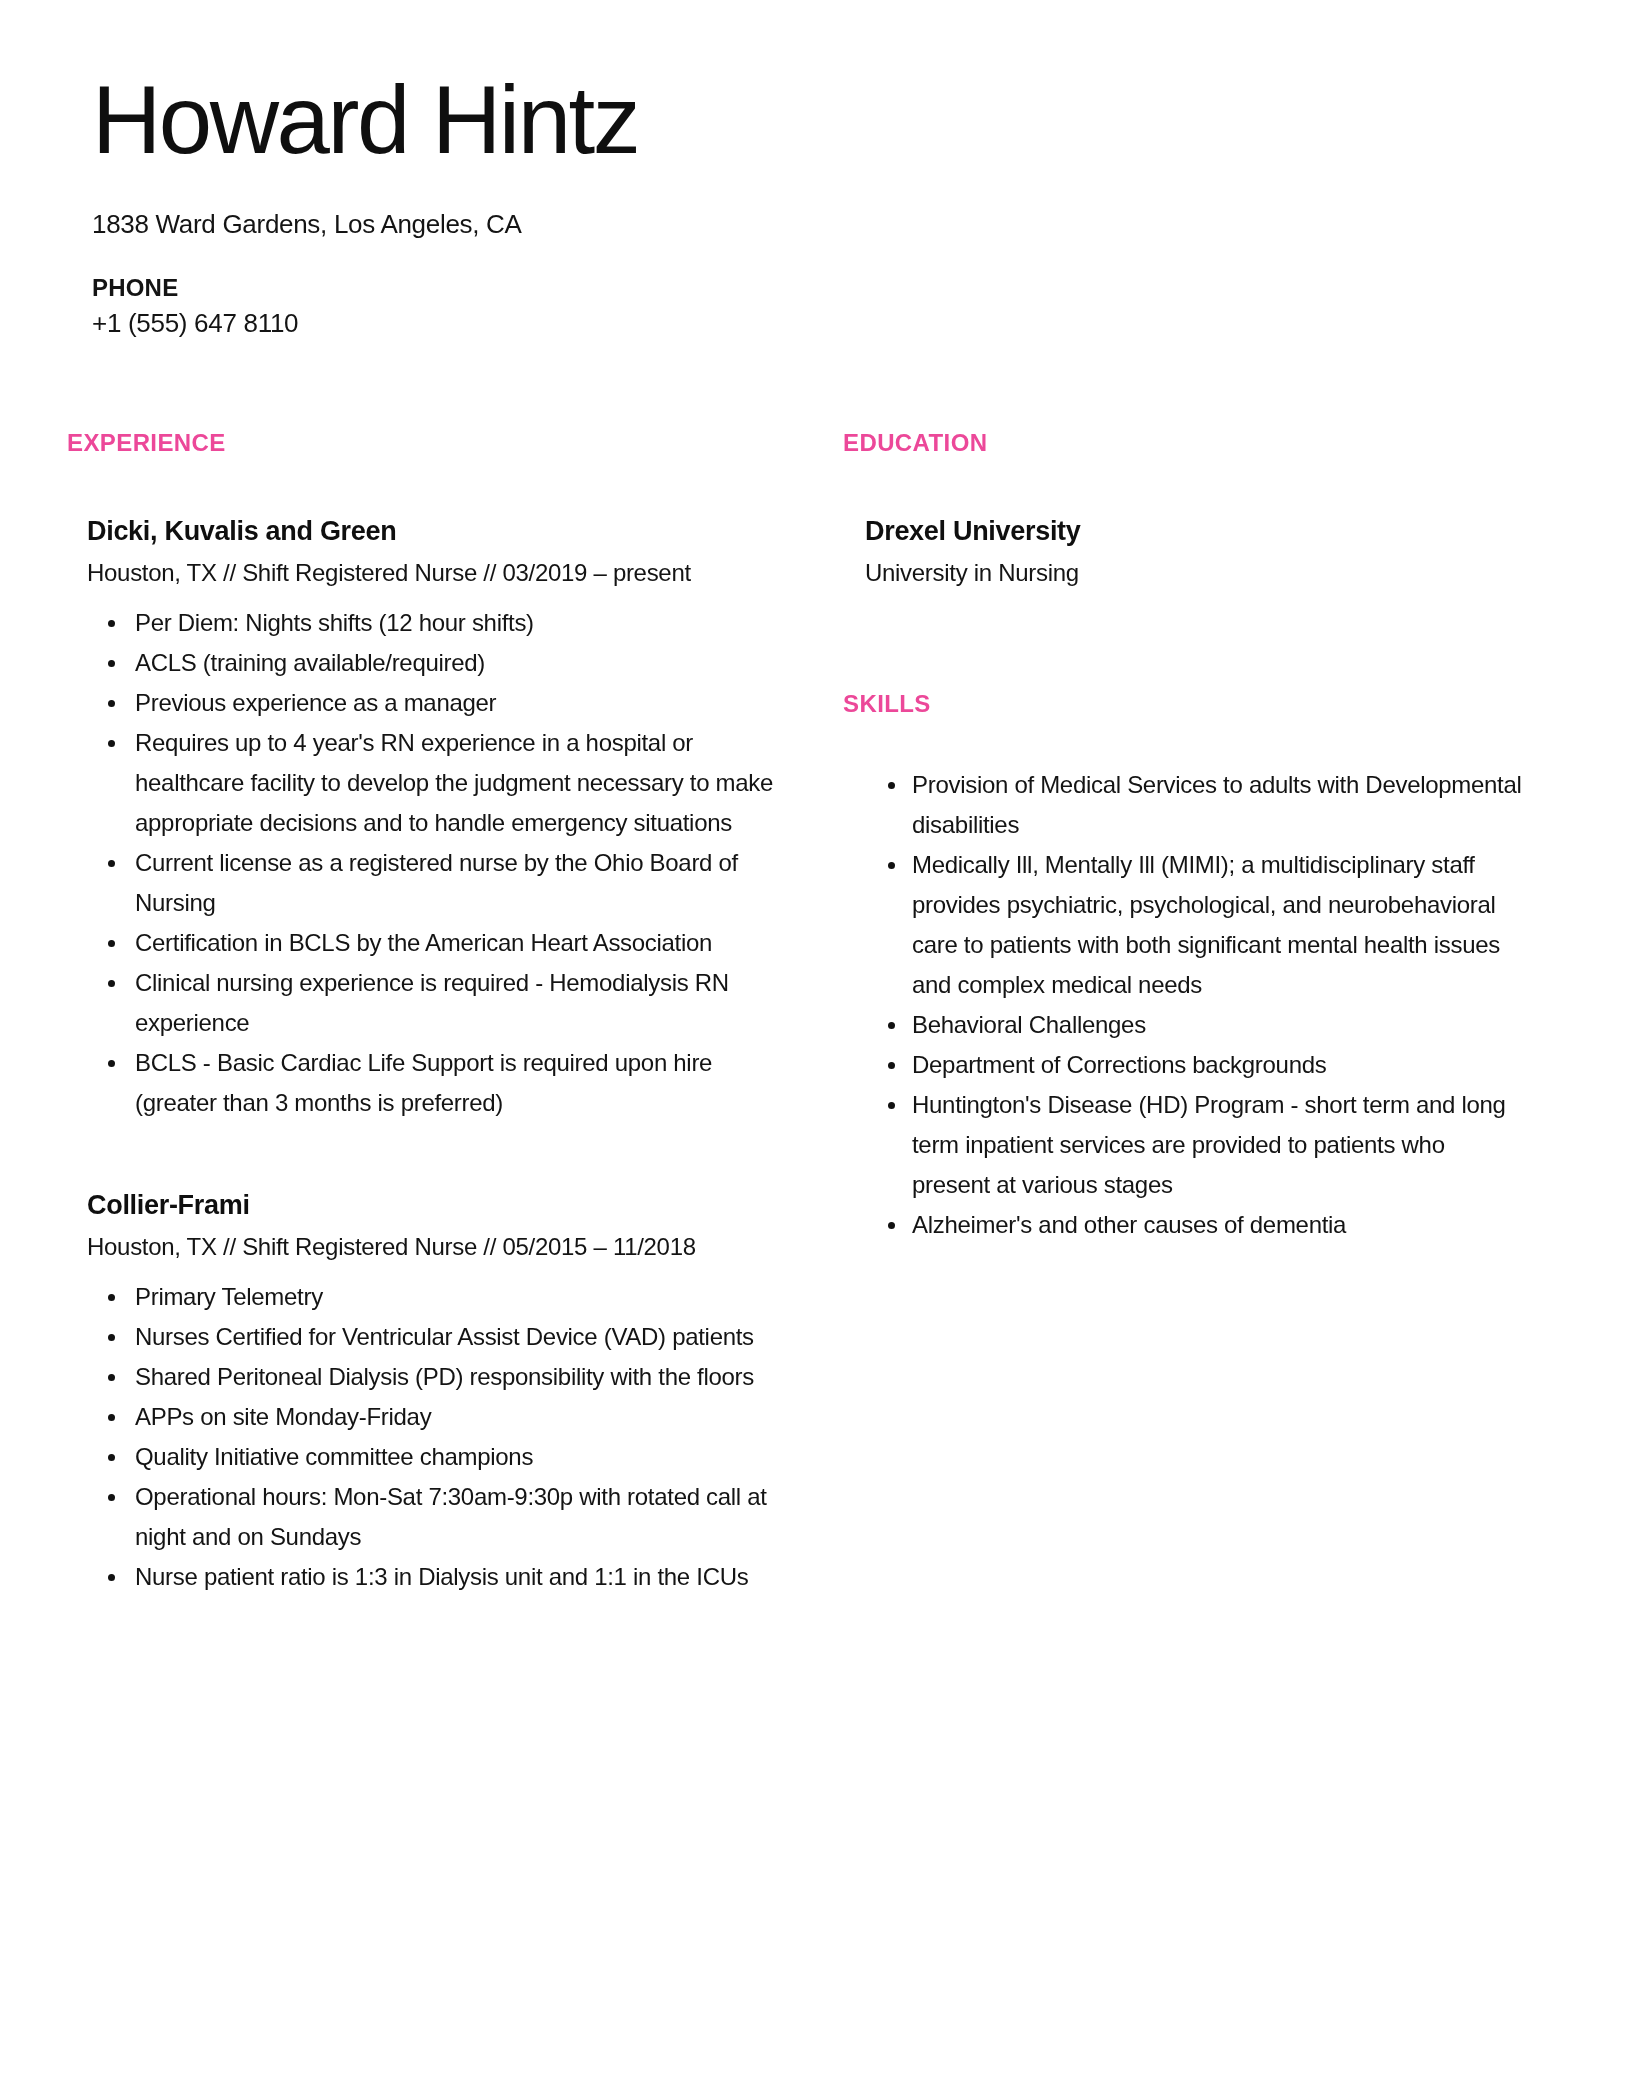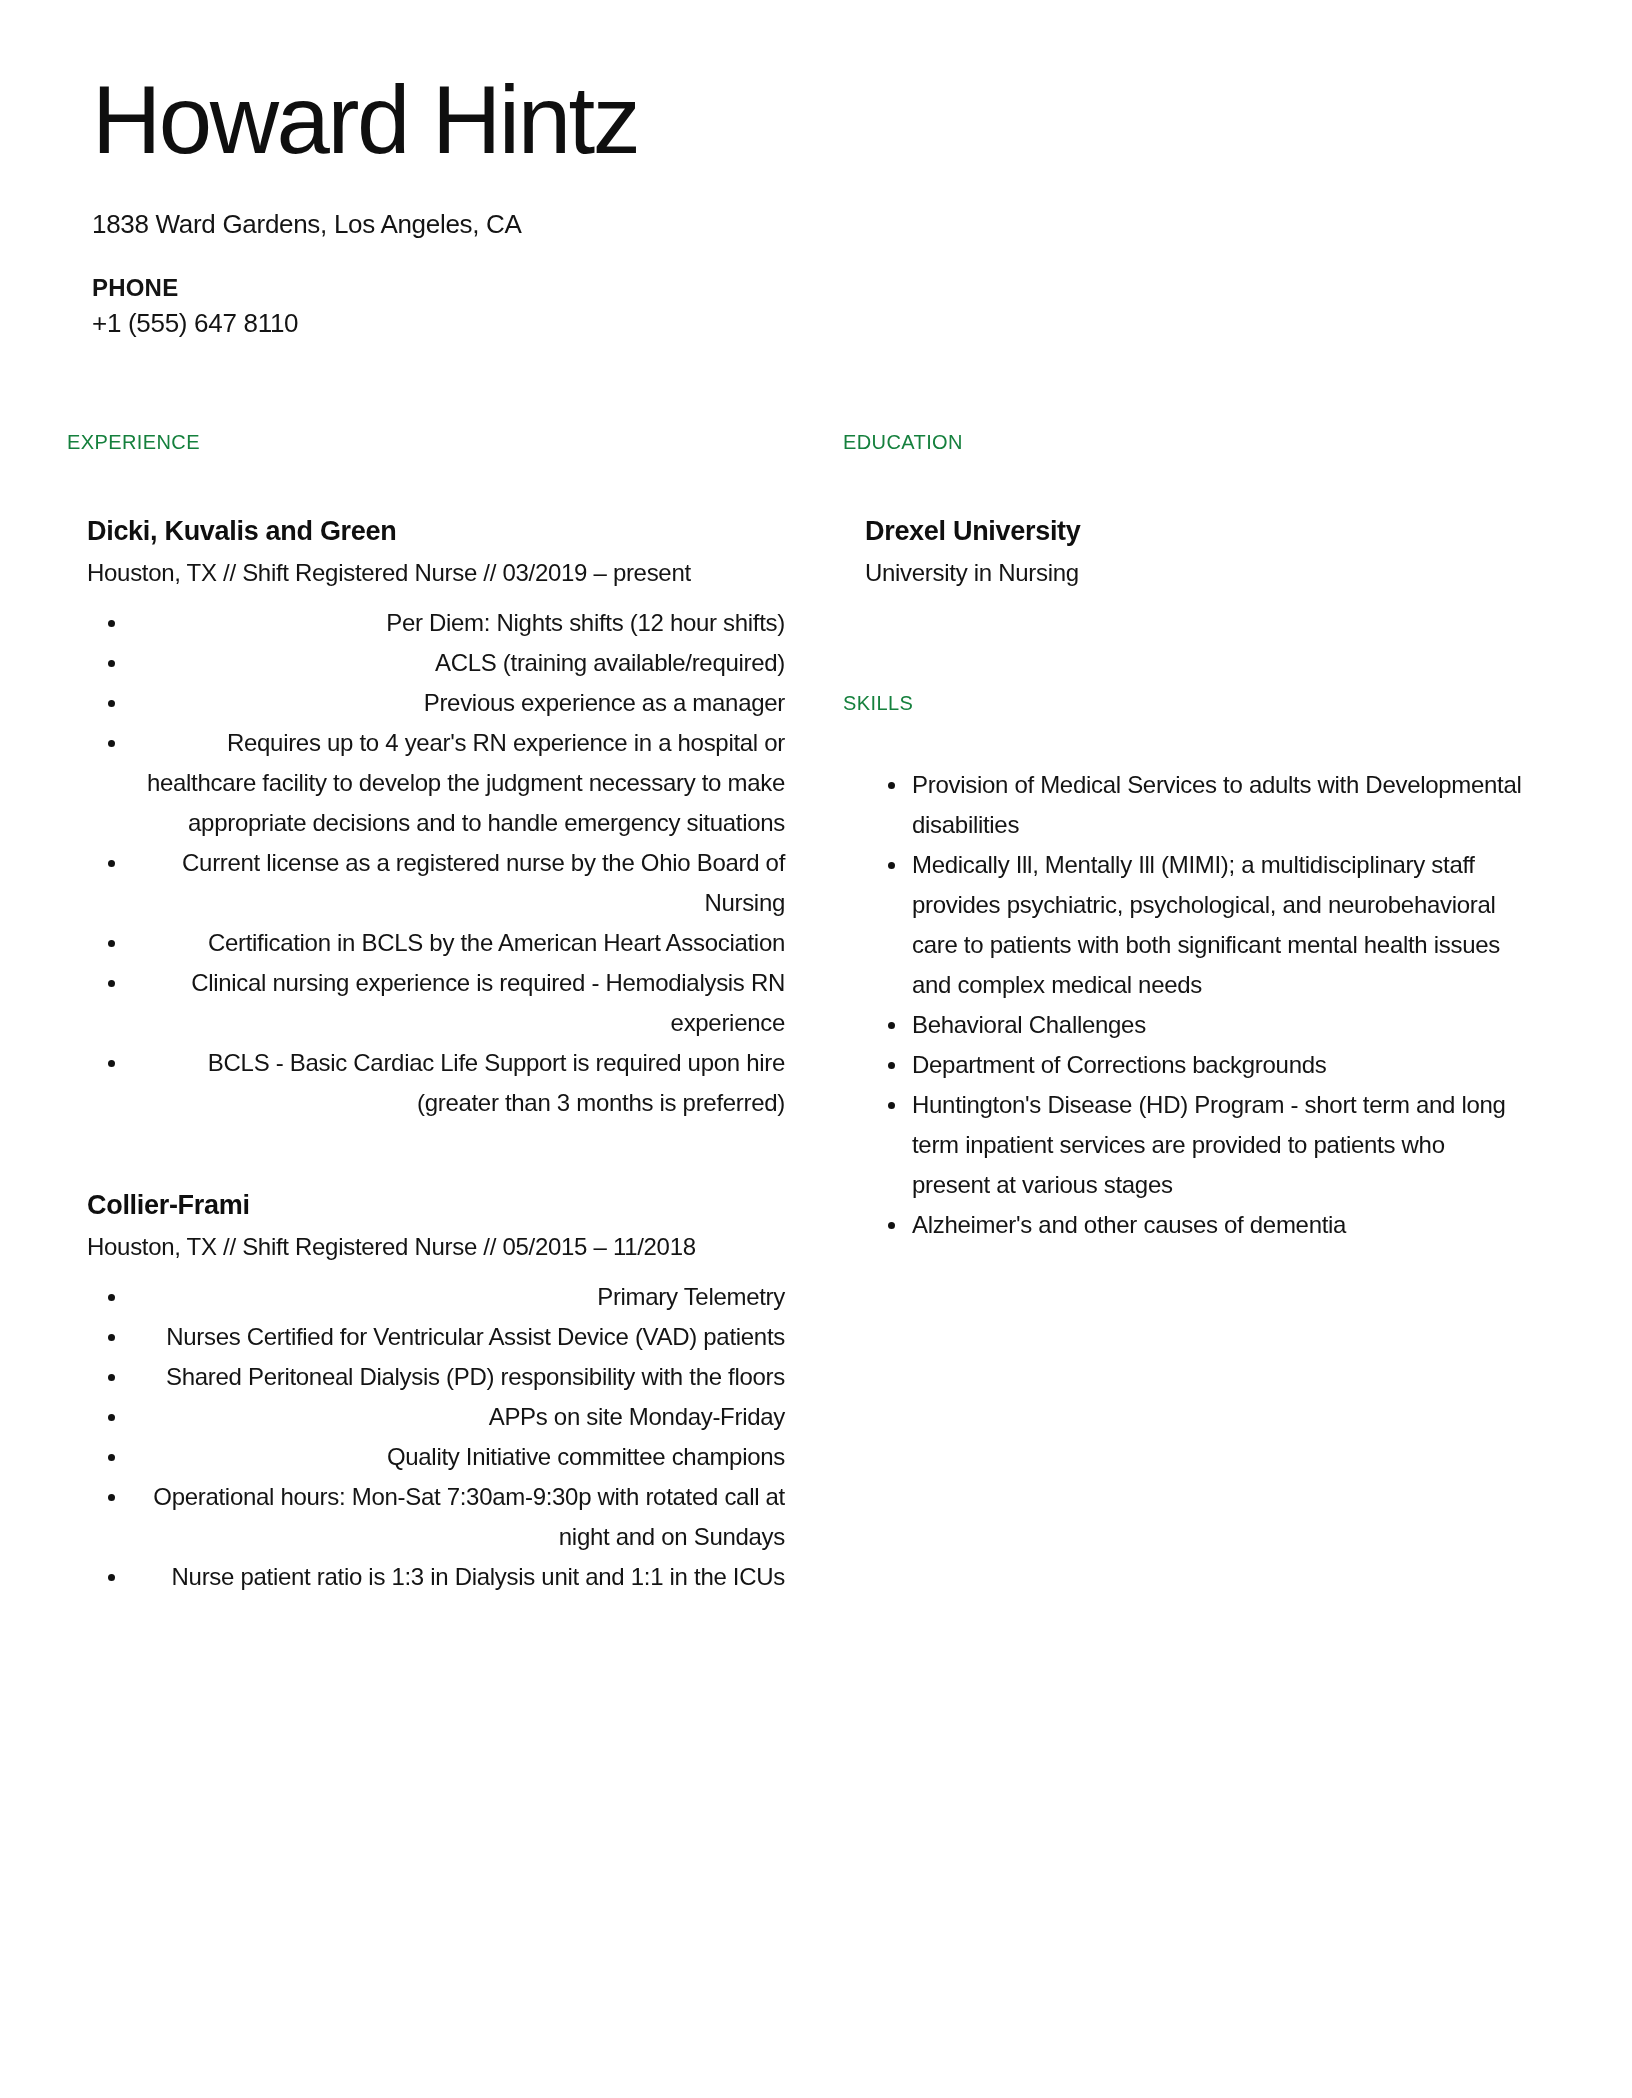--- a/index.html
+++ b/index.html
@@ -44,25 +44,25 @@
     letter-spacing: -0.3px;
   }
 
   
   .col { position: absolute; top: 0; }
   .col-left  { left: 64px;  width: 750px; padding-top: 429px; }
   .col-right { left: 840px; width: 792px; padding-top: 429px; }
 
   h2.section-heading {
     margin: 0 0 0 3px;
-    font-size: 20px;
-    font-weight: 400;
+    font-size: 24px;
+    font-weight: 700;
     line-height: 27px;
     letter-spacing: 0.4px;
-    color: #15803d;
+    color: #ec4899;
   }
 
   
   .job, .school { margin-left: 23px; }
   .school { margin-left: 25px; }
   .job-first, .school { margin-top: 62px; }
   .job + .job { margin-top: 69px; }
 
   h3.entry-title {
     margin: 0;
@@ -94,21 +94,21 @@
   }
   ul.bullets li::before {
     content: "";
     position: absolute;
     top: 17px;
     width: 7px;
     height: 7px;
     border-radius: 50%;
     background: #111111;
   }
-  ul.list-left  { width: 698px; text-align: right; }
+  ul.list-left  { width: 698px; }
   ul.list-left  li { padding-left: 48px; }
   ul.list-left  li::before { left: 21px; }
 
   ul.list-right { width: 687px; margin-top: 48px; }
   ul.list-right li { padding-left: 72px; }
   ul.list-right li::before { left: 48px; }
 
   h2.skills-heading { margin-top: 102px; }
 </style>
 </head>

